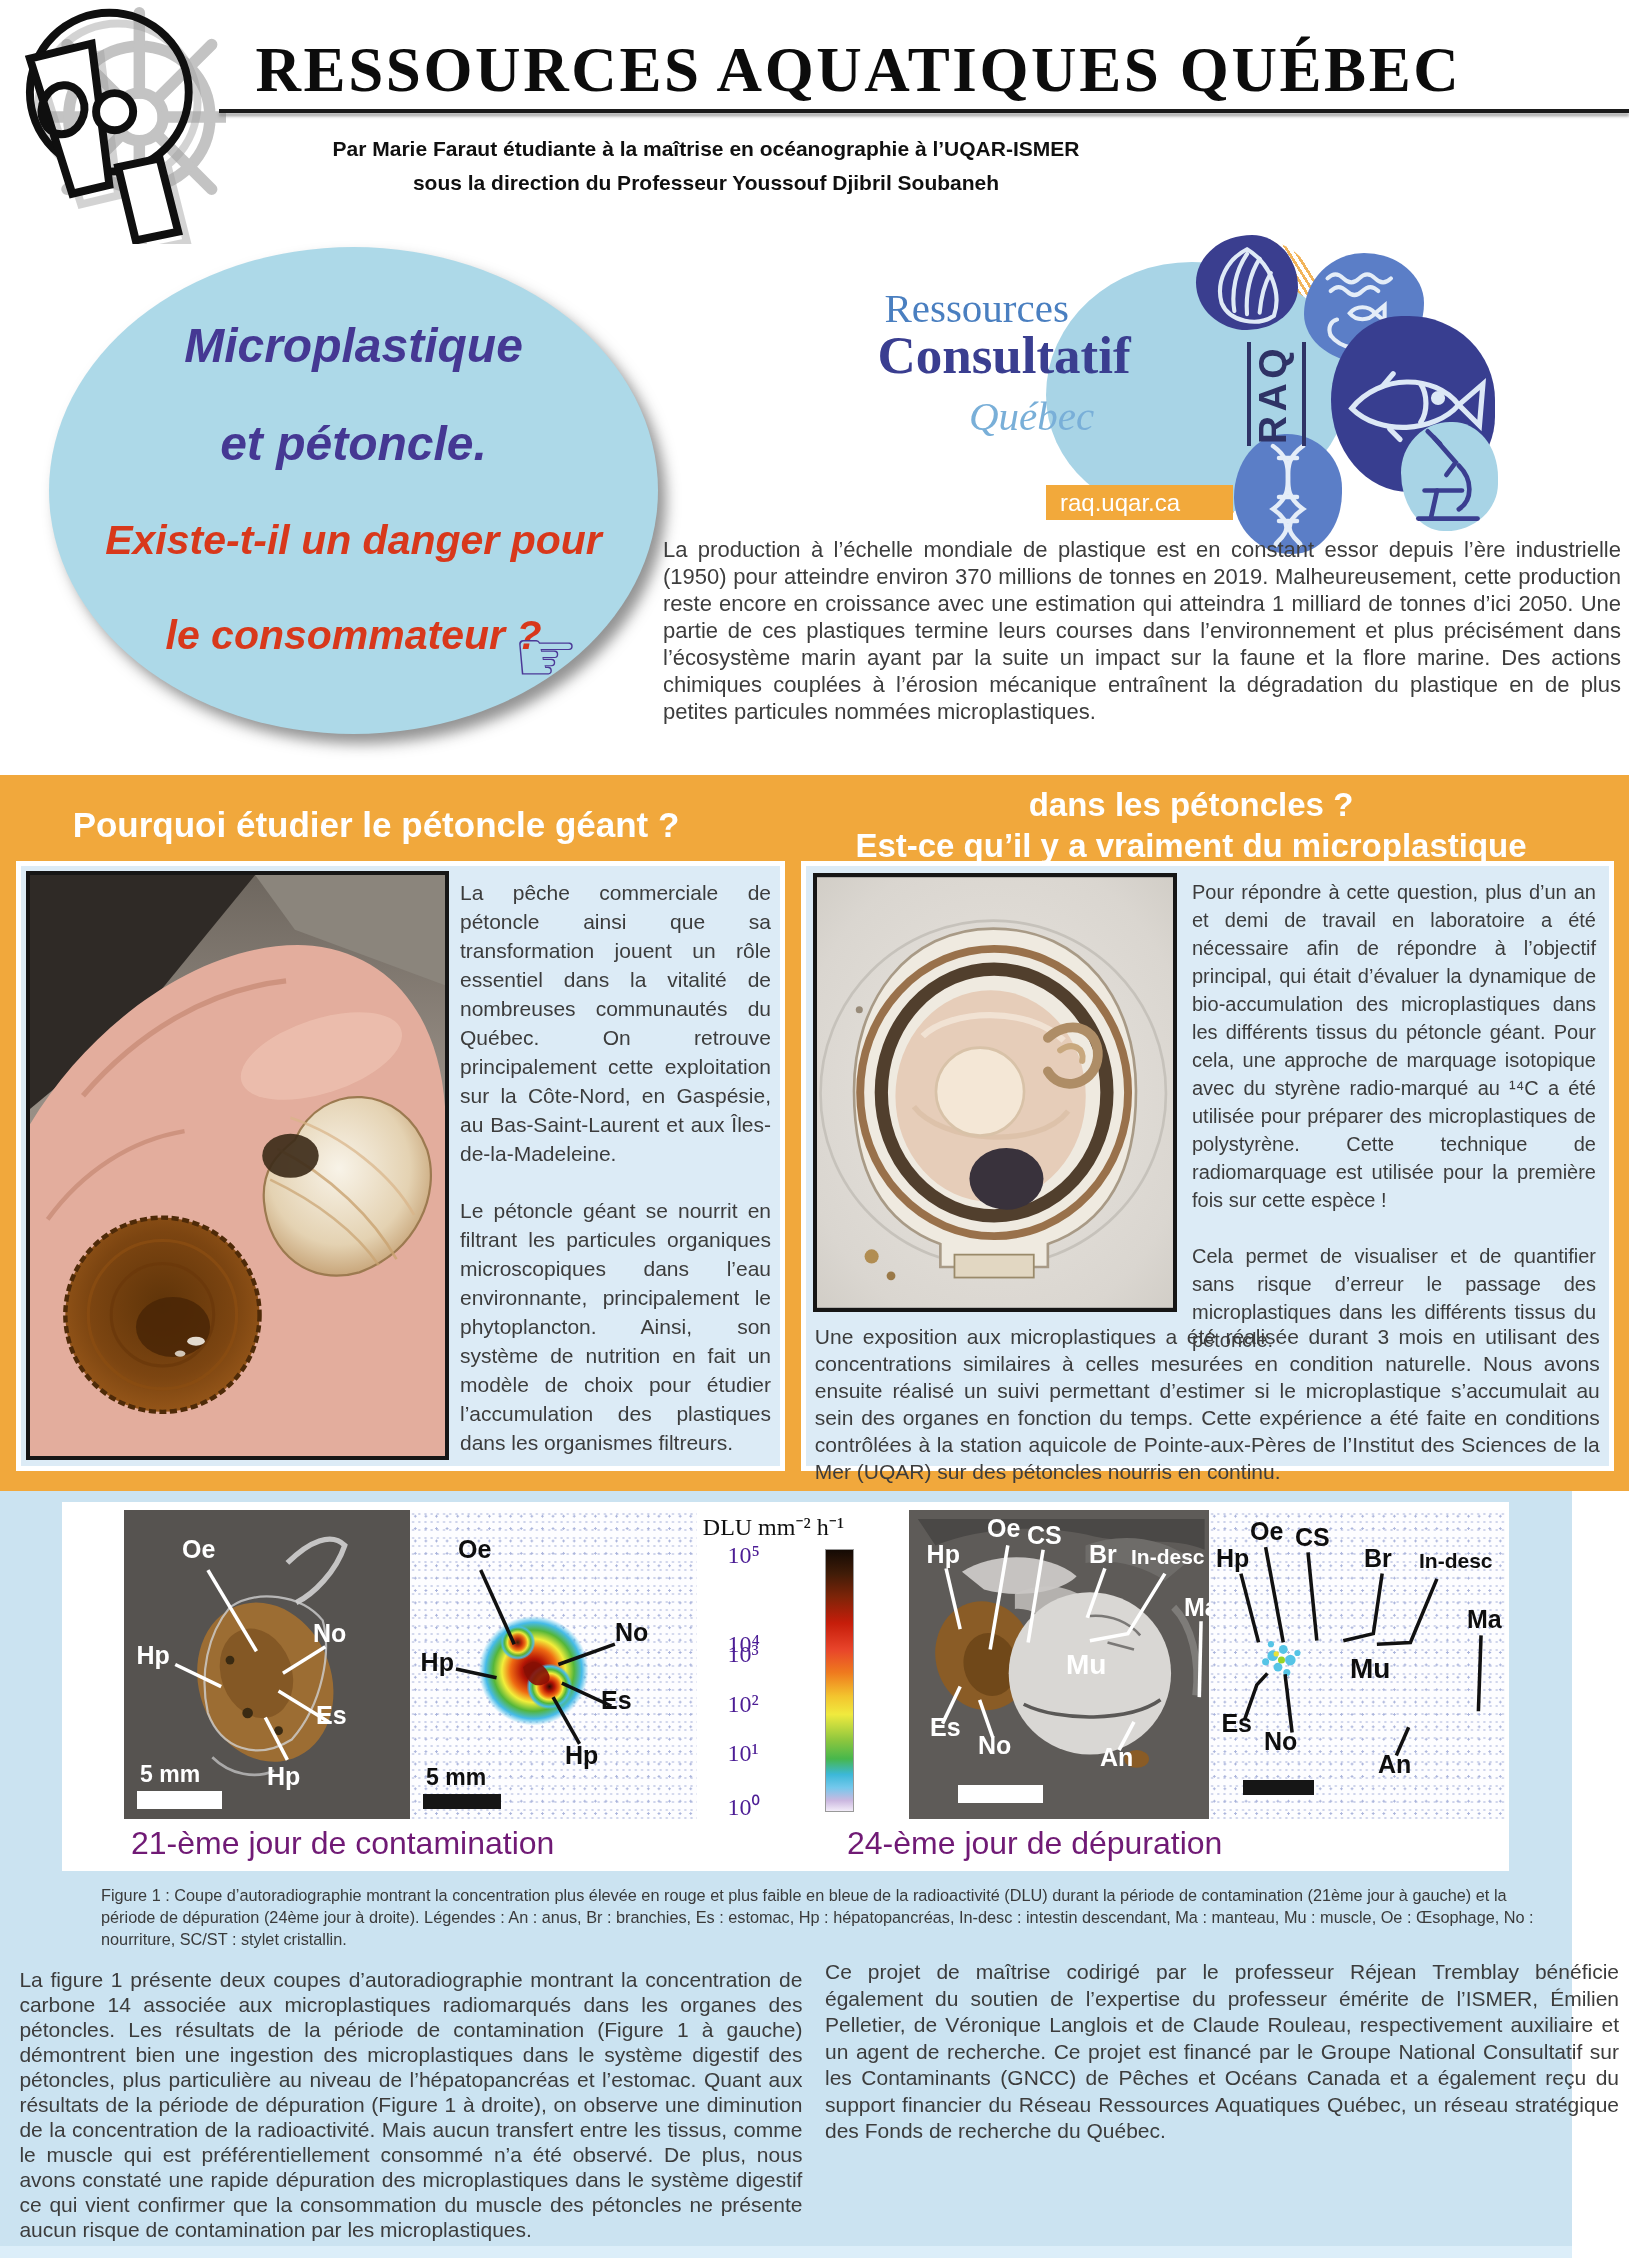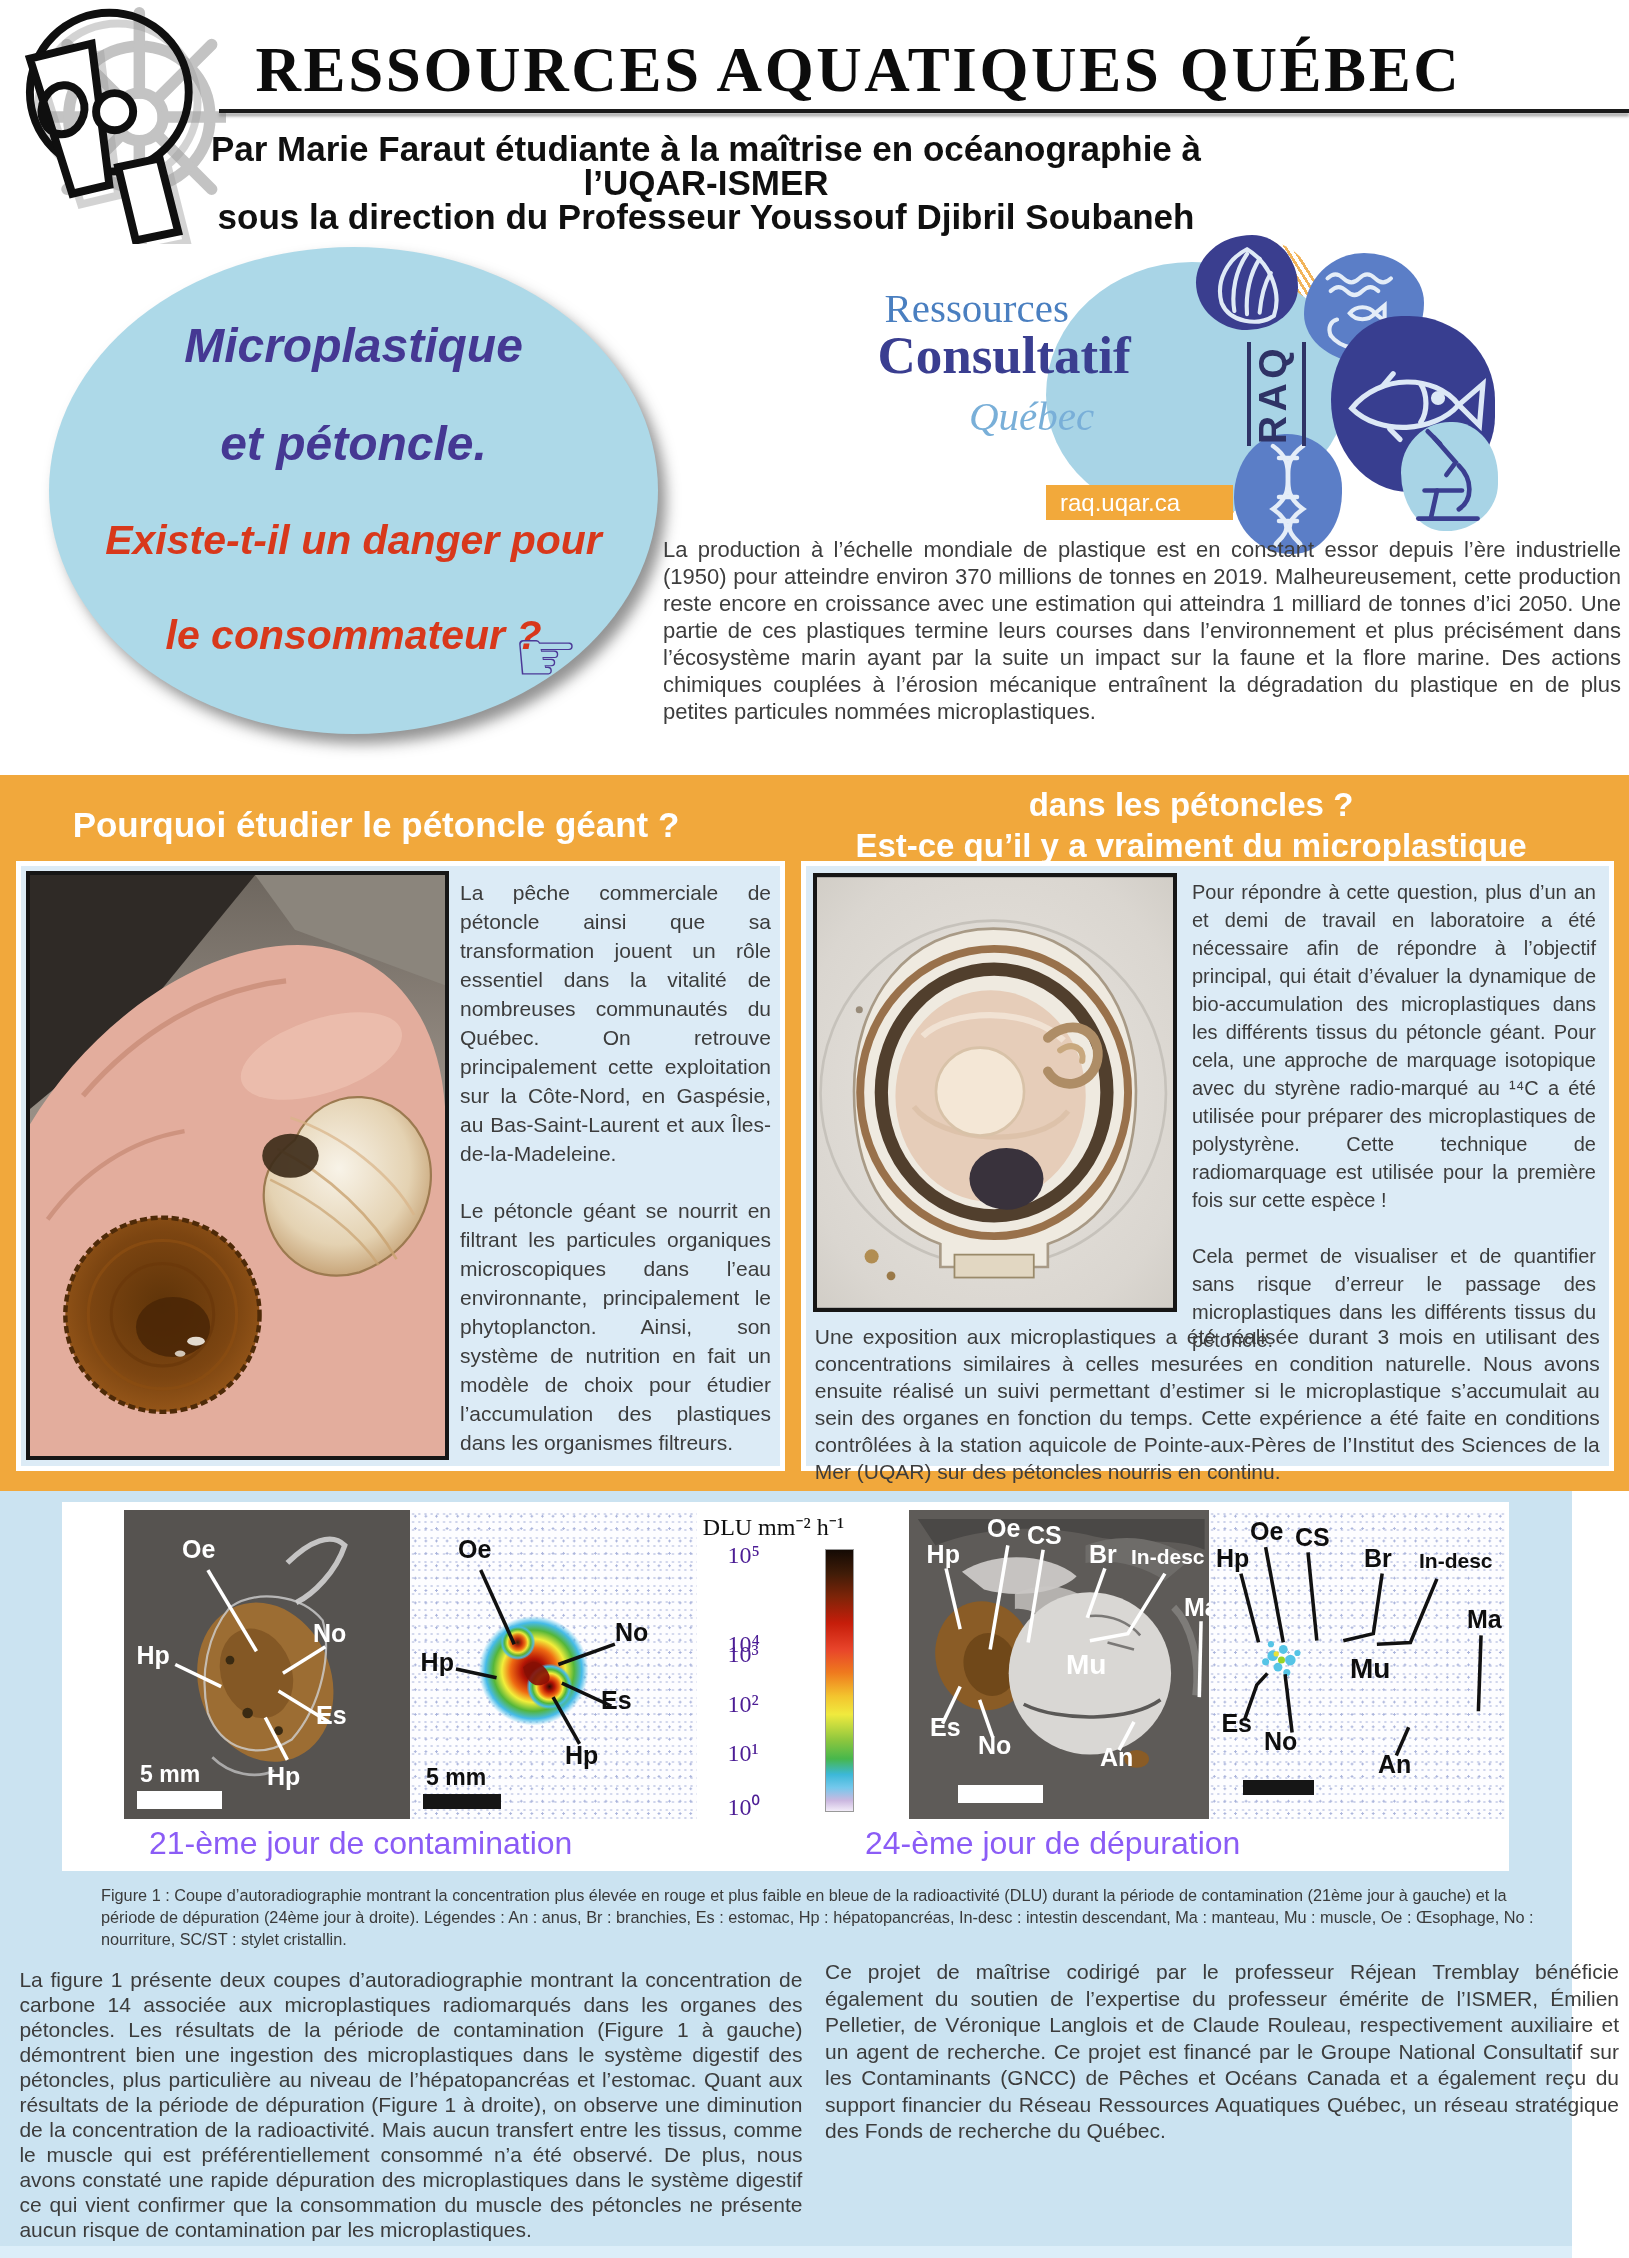--- a/index.html
+++ b/index.html
@@ -5,21 +5,21 @@
   html,body{margin:0;padding:0;background:#e8e8e8;}
   .page{position:relative;width:1629px;height:2258px;background:#ffffff;overflow:hidden;
         font-family:"Liberation Sans",sans-serif;color:#3c3c3c;}
 
   
   .main-title{position:absolute;left:150px;right:62px;top:34px;text-align:center;
     font-family:"Liberation Serif",serif;font-weight:bold;font-size:63px;letter-spacing:2.6px;color:#0c0c0c;}
   .header-rule{position:absolute;left:219px;right:0;top:109px;height:3.5px;background:#1b1b1b;
     box-shadow:0 3.5px 2.6px rgba(130,130,130,.65);}
   .byline{position:absolute;left:159px;top:132px;width:1094px;text-align:center;
-    font-weight:bold;font-size:35px;line-height:34px;color:#101010;}
+    font-weight:bold;font-size:21px;line-height:34px;color:#101010;}
 
   
   .bubble{position:absolute;left:49px;top:247px;width:609px;height:487px;background:#ADD9E8;
     border-radius:50%;box-shadow:8px 9.7px 14px rgba(40,40,40,.5);}
   .bubble .bl{position:absolute;left:0;width:100%;text-align:center;font-style:italic;font-weight:bold;}
   .bl1{top:71px;font-size:48px;color:#453893;}
   .bl2{top:169px;font-size:48px;color:#453893;}
   .bl3{top:270px;font-size:41px;color:#D8381B;}
   .bl4{top:365px;font-size:41px;color:#D8381B;}
   .hand{position:absolute;right:79px;bottom:35px;font-size:74px;color:#4B3897;font-style:normal;}
@@ -88,21 +88,21 @@
   .speckle{background-color:#fdfdff;
     background-image:radial-gradient(#a9b3db 1.1px,rgba(0,0,0,0) 1.2px),
                      radial-gradient(#ccd2ea 0.9px,rgba(0,0,0,0) 1.1px);
     background-size:10.6px 12.4px,6.2px 8px;}
   .fl{position:absolute;font-weight:bold;font-size:25px;color:#fff;white-space:nowrap;}
   .fp2 .fl,.fp4 .fl{color:#0e0e0e;}
   .fl.small{font-size:21px;}
   .smm{position:absolute;font-weight:bold;font-size:23px;color:#fff;}
   .fp2 .smm{color:#0e0e0e;}
   .sbar{position:absolute;}
-  .figcap{position:absolute;top:323px;font-size:32px;color:#8b5cf6;font-weight:normal;margin-left:18px;}
+  .figcap{position:absolute;top:323px;font-size:32px;color:#701a75;font-weight:normal;}
   .figcap1{left:69px;}
   .figcap2{left:785px;}
 
   .cbarwrap{position:absolute;left:639px;top:5.3px;width:208px;height:318px;font-family:"Liberation Serif",serif;}
   .cbar-title{position:absolute;left:1.8px;top:1.8px;font-size:24px;color:#101010;white-space:nowrap;}
   .cbar-tick{position:absolute;left:26.5px;width:62px;font-size:24px;color:#4c1d95;}
   .cbar-bar2{position:absolute;left:124px;top:42px;width:26.5px;height:261px;
     background:linear-gradient(to bottom,#140a04 0%,#401c08 9%,#7e2408 18%,#c61d0a 28%,#e8442a 38%,
       #ef7a1e 47%,#f3c42e 56%,#f0ea3e 63%,#8cc63e 73%,#47b74c 80%,#3cb8d8 86%,#74c8ec 91%,
       #cbb8e0 96%,#f2ecf8 100%);border:0.9px solid #999;}

